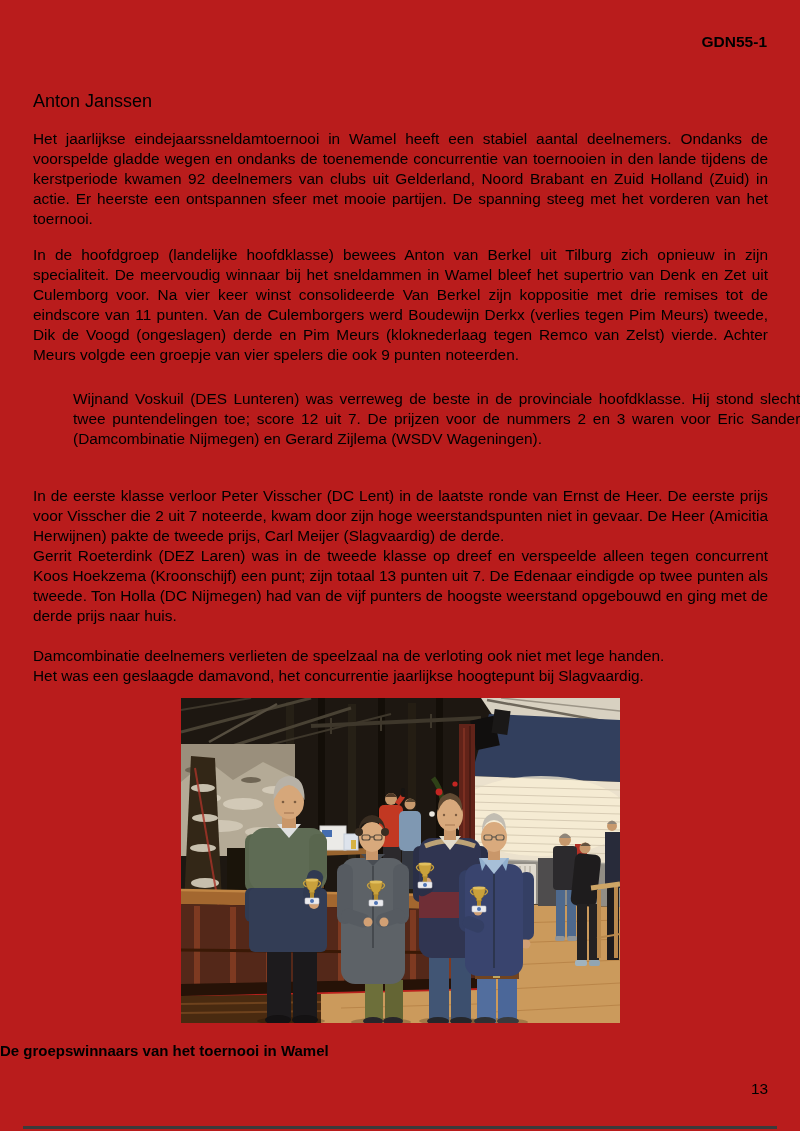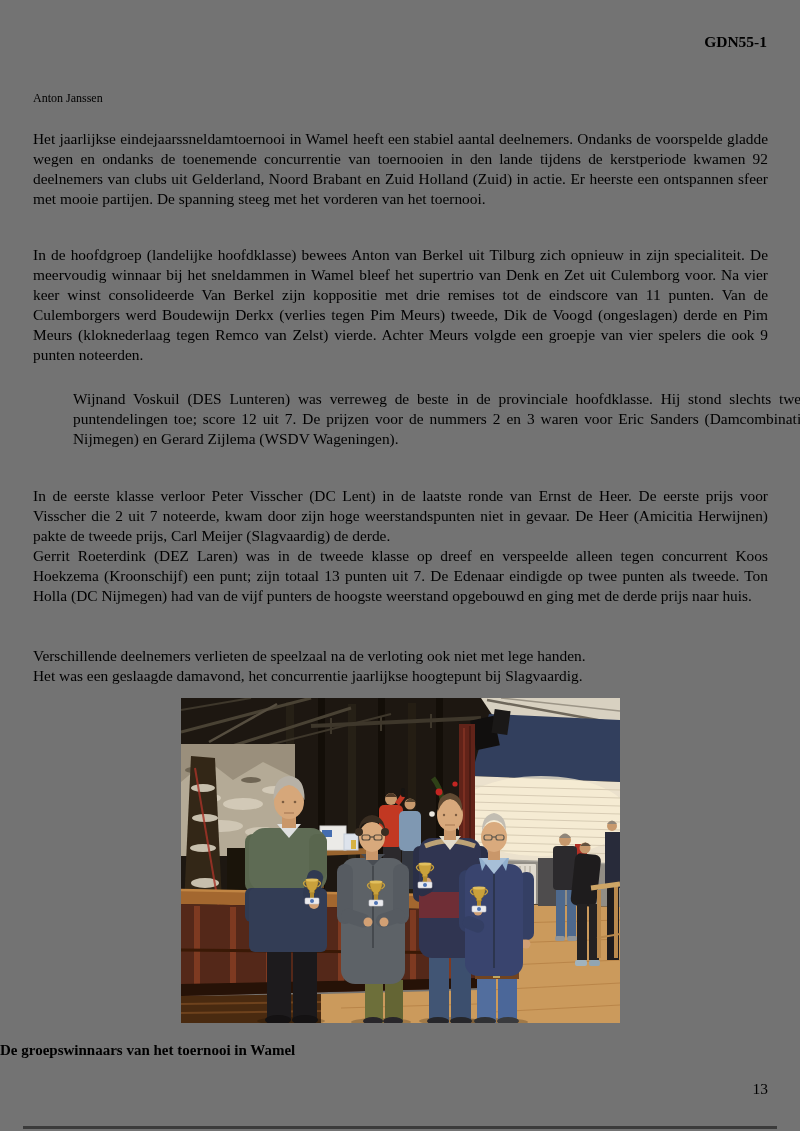--- a/index.html
+++ b/index.html
@@ -1,22 +1,22 @@
 <!DOCTYPE html>
 <html><head>
 <meta charset="utf-8">
 <style>
   html,body{margin:0;padding:0;background:#ffffff;}
   .page{
-    position:relative;width:800px;height:1131px;background:#737373;
-    font-family:Liberation Serif, serif;color:#000;overflow:hidden;
+    position:relative;width:800px;height:1131px;background:#b91c1c;
+    font-family:Liberation Sans, sans-serif;color:#000;overflow:hidden;
   }
   .header-code{position:absolute;top:33px;right:33px;font-size:15.5px;font-weight:bold;}
   .title{position:absolute;left:33px;top:62px;margin:0;font-size:22px;font-weight:bold;letter-spacing:-0.2px;}
-  .author{position:absolute;left:33px;top:91px;font-size:12px;}
+  .author{position:absolute;left:33px;top:91px;font-size:18px;}
   .pblock{position:absolute;left:33px;width:735px;}
   .pblock p{margin:0;font-size:15.4px;line-height:20px;text-align:justify;}
   .p1{top:129px;} .p2{top:245px;} .p3{top:389px;margin-left:40px;} .p4{top:486px;} .p5{top:646px;}
   .figurewrap{position:absolute;left:181px;top:698px;width:439px;height:325px;margin:0;}
   .caption{position:absolute;left:0;top:1042px;width:648px;font-size:15px;font-weight:bold;}
   .page-number{position:absolute;top:1080px;right:32px;font-size:15.4px;margin-left:7px;}
   .footer-rule{position:absolute;top:1126px;left:23px;width:754px;height:2.5px;background:#3b3b3b;}
 </style>
 </head>
 <body>
@@ -34,21 +34,21 @@
       <p>In de hoofdgroep (landelijke hoofdklasse) bewees Anton van Berkel uit Tilburg zich opnieuw in zijn specialiteit. De meervoudig winnaar bij het sneldammen in Wamel bleef het supertrio van Denk en Zet uit Culemborg voor. Na vier keer winst consolideerde Van Berkel zijn koppositie met drie remises tot de eindscore van 11 punten. Van de Culemborgers werd Boudewijn Derkx (verlies tegen Pim Meurs) tweede, Dik de Voogd (ongeslagen) derde en Pim Meurs (kloknederlaag tegen Remco van Zelst) vierde. Achter Meurs volgde een groepje van vier spelers die ook 9 punten noteerden.</p>
     </div>
   <div class="pblock p3">
       <p>Wijnand Voskuil (DES Lunteren) was verreweg de beste in de provinciale hoofdklasse. Hij stond slechts twee puntendelingen toe; score 12 uit 7. De prijzen voor de nummers 2 en 3 waren voor Eric Sanders (Damcombinatie Nijmegen) en Gerard Zijlema (WSDV Wageningen).</p>
     </div>
   <div class="pblock p4">
     <p>In de eerste klasse verloor Peter Visscher (DC Lent) in de laatste ronde van Ernst de Heer. De eerste prijs voor Visscher die 2 uit 7 noteerde, kwam door zijn hoge weerstandspunten niet in gevaar. De Heer (Amicitia Herwijnen) pakte de tweede prijs, Carl Meijer (Slagvaardig) de derde.</p>
     <p>Gerrit Roeterdink (DEZ Laren) was in de tweede klasse op dreef en verspeelde alleen tegen concurrent Koos Hoekzema (Kroonschijf) een punt; zijn totaal 13 punten uit 7. De Edenaar eindigde op twee punten als tweede. Ton Holla (DC Nijmegen) had van de vijf punters de hoogste weerstand opgebouwd en ging met de derde prijs naar huis.</p>
   </div>
   <div class="pblock p5">
-    <p>Verschillende deelnemers verlieten de speelzaal na de verloting ook niet met lege handen.</p>
+    <p>Damcombinatie deelnemers verlieten de speelzaal na de verloting ook niet met lege handen.</p>
     <p>Het was een geslaagde damavond, het concurrentie jaarlijkse hoogtepunt bij Slagvaardig.</p>
   </div>
 
   <figure class="figurewrap">
     <svg width="439" height="325" viewBox="0 0 439 325" xmlns="http://www.w3.org/2000/svg">
       <defs>
         <g id="trophy">
           <path d="M-6.5,0 L6.5,0 Q6,8 2.5,10.5 L2.5,13 L-2.5,13 L-2.5,10.5 Q-6,8 -6.5,0 Z" fill="#c9a23c" stroke="#8f6c1f" stroke-width="0.6"></path>
           <ellipse cx="0" cy="0" rx="6.5" ry="1.6" fill="#e2c05e"></ellipse>
           <path d="M-6.5,1 Q-11,3.5 -5.5,7" fill="none" stroke="#c9a23c" stroke-width="1.4"></path>

